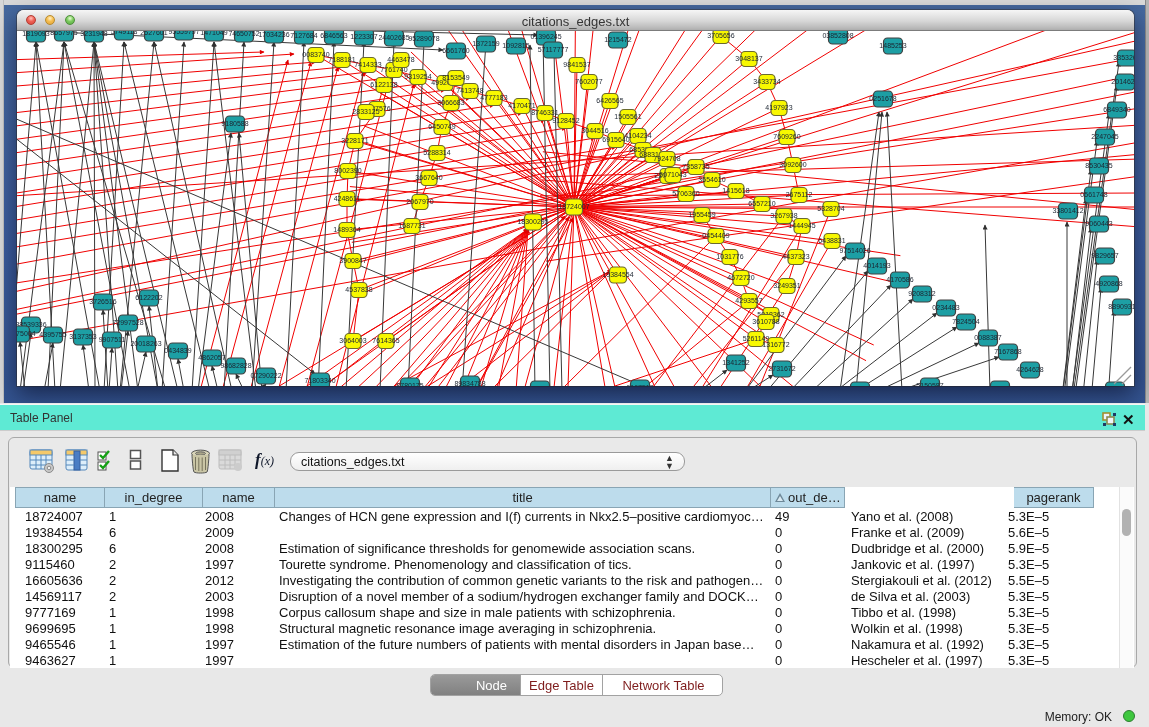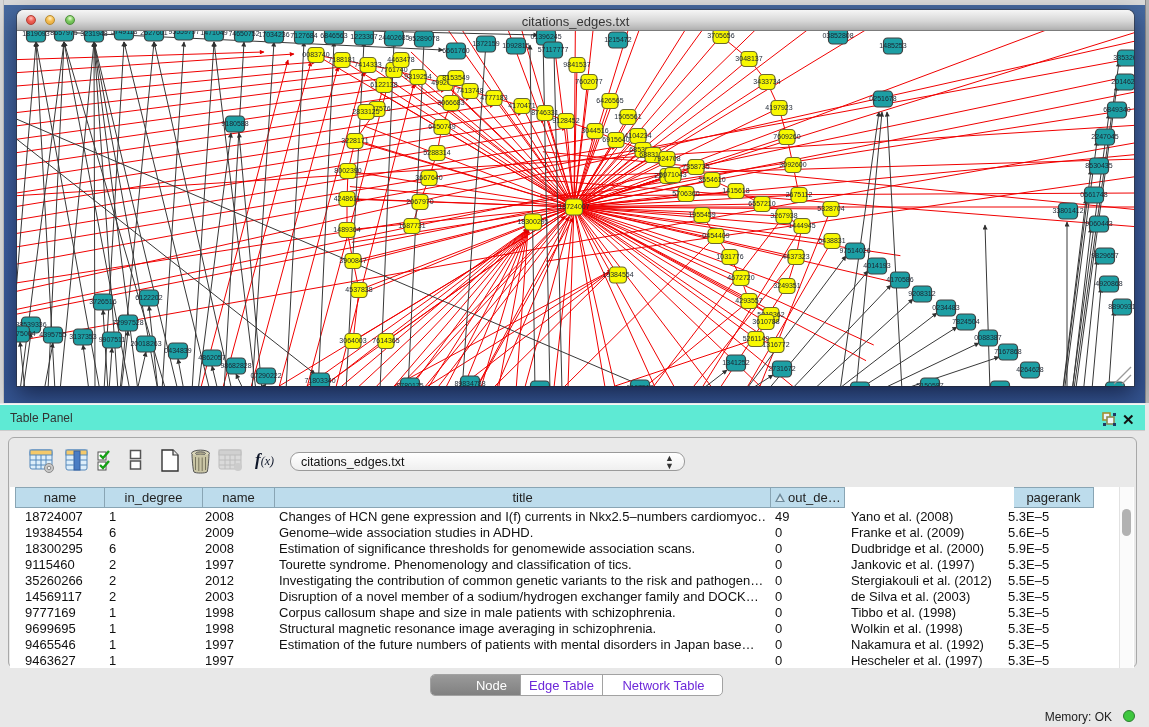--- a/index.html
+++ b/index.html
@@ -60,21 +60,21 @@
 .c3 { left:190px; width:60px; }
 .c4 { left:264px; width:488px; }
 .c5 { left:760px; width:55px; }
 .c6 { left:836px; width:160px; }
 .c7 { left:993px; width:86px; }
 #vscroll { position:absolute; left:1110px; top:49px; width:14px; height:181px; background:#fbfbfb;
   border-left:1px solid #e2e2e2; }
 #vthumb { position:absolute; left:2px; top:22px; width:9px; height:27px; background:#b2b2b2; border-radius:5px; }
 #tabs { position:absolute; left:430px; top:271px; width:293px; height:22px; border:1px solid #a2a2a2;
   border-radius:5px; background:#fff; font-size:13px; overflow:hidden;}
-.tab { position:absolute; top:0; height:22px; text-align:center; padding-top:3px; color:#6d28d9; }
+.tab { position:absolute; top:0; height:22px; text-align:center; padding-top:3px; color:#7f1d1d; }
 #tab1 { left:0; width:90px; background:linear-gradient(#9a9a9a,#7e7e7e); color:#fff; border-right:1px solid #a2a2a2;padding-left:32px; }
 #tab2 { left:90px; width:82px; border-right:1px solid #a2a2a2; }
 #tab3 { left:172px; width:121px; }
 #mem { position:absolute; right:37px; top:307px; font-size:12px; color:#222; }
 #memdot { position:absolute; right:14px; top:307px; width:12px; height:12px; border-radius:50%;
   background:#3ec73e; border:1.5px solid #2e7d32; }
 </style></head>
 <body>
 <div id="app">
  <div id="edgeT"></div>
@@ -750,30 +750,29 @@
          <div class="th" id="th5">out_de…</div>
          <div class="th" id="th7">pagerank</div>
          <div id="sortarrow"></div>
             <div id="sortarrow2"></div>
        </div>
        <div id="tbody">
 <div class="tr">
               <div class="c1">18724007</div>
               <div class="c2">1</div>
               <div class="c3">2008</div>
-              <div class="c4">Changes of HCN gene expression and I(f) currents in Nkx2.5–numbers cardiomyoc…</div>
+              <div class="c4">Changes of HCN gene expression and I(f) currents in Nkx2.5–positive cardiomyoc…</div>
               <div class="c5">49</div>
               <div class="c6">Yano et al. (2008)</div>
               <div class="c7">5.3E–5</div>
             </div>
 <div class="tr">
               <div class="c1">19384554</div>
               <div class="c2">6</div>
               <div class="c3">2009</div>
-              <div class="c4">Genome–wide association studies in ADHD.</div>
               <div class="c5">0</div>
               <div class="c6">Franke et al. (2009)</div>
               <div class="c7">5.6E–5</div>
             </div>
 <div class="tr">
               <div class="c1">18300295</div>
               <div class="c2">6</div>
               <div class="c3">2008</div>
               <div class="c4">Estimation of significance thresholds for genomewide association scans.</div>
               <div class="c5">0</div>
@@ -783,21 +782,21 @@
 <div class="tr">
               <div class="c1">9115460</div>
               <div class="c2">2</div>
               <div class="c3">1997</div>
               <div class="c4">Tourette syndrome. Phenomenology and classification of tics.</div>
               <div class="c5">0</div>
               <div class="c6">Jankovic et al. (1997)</div>
               <div class="c7">5.3E–5</div>
             </div>
 <div class="tr">
-              <div class="c1">35260266</div>
+              <div class="c1">16605636</div>
               <div class="c2">2</div>
               <div class="c3">2012</div>
               <div class="c4">Investigating the contribution of common genetic variants to the risk and pathogen…</div>
               <div class="c5">0</div>
               <div class="c6">Stergiakouli et al. (2012)</div>
               <div class="c7">5.5E–5</div>
             </div>
 <div class="tr">
               <div class="c1">14569117</div>
               <div class="c2">2</div>

